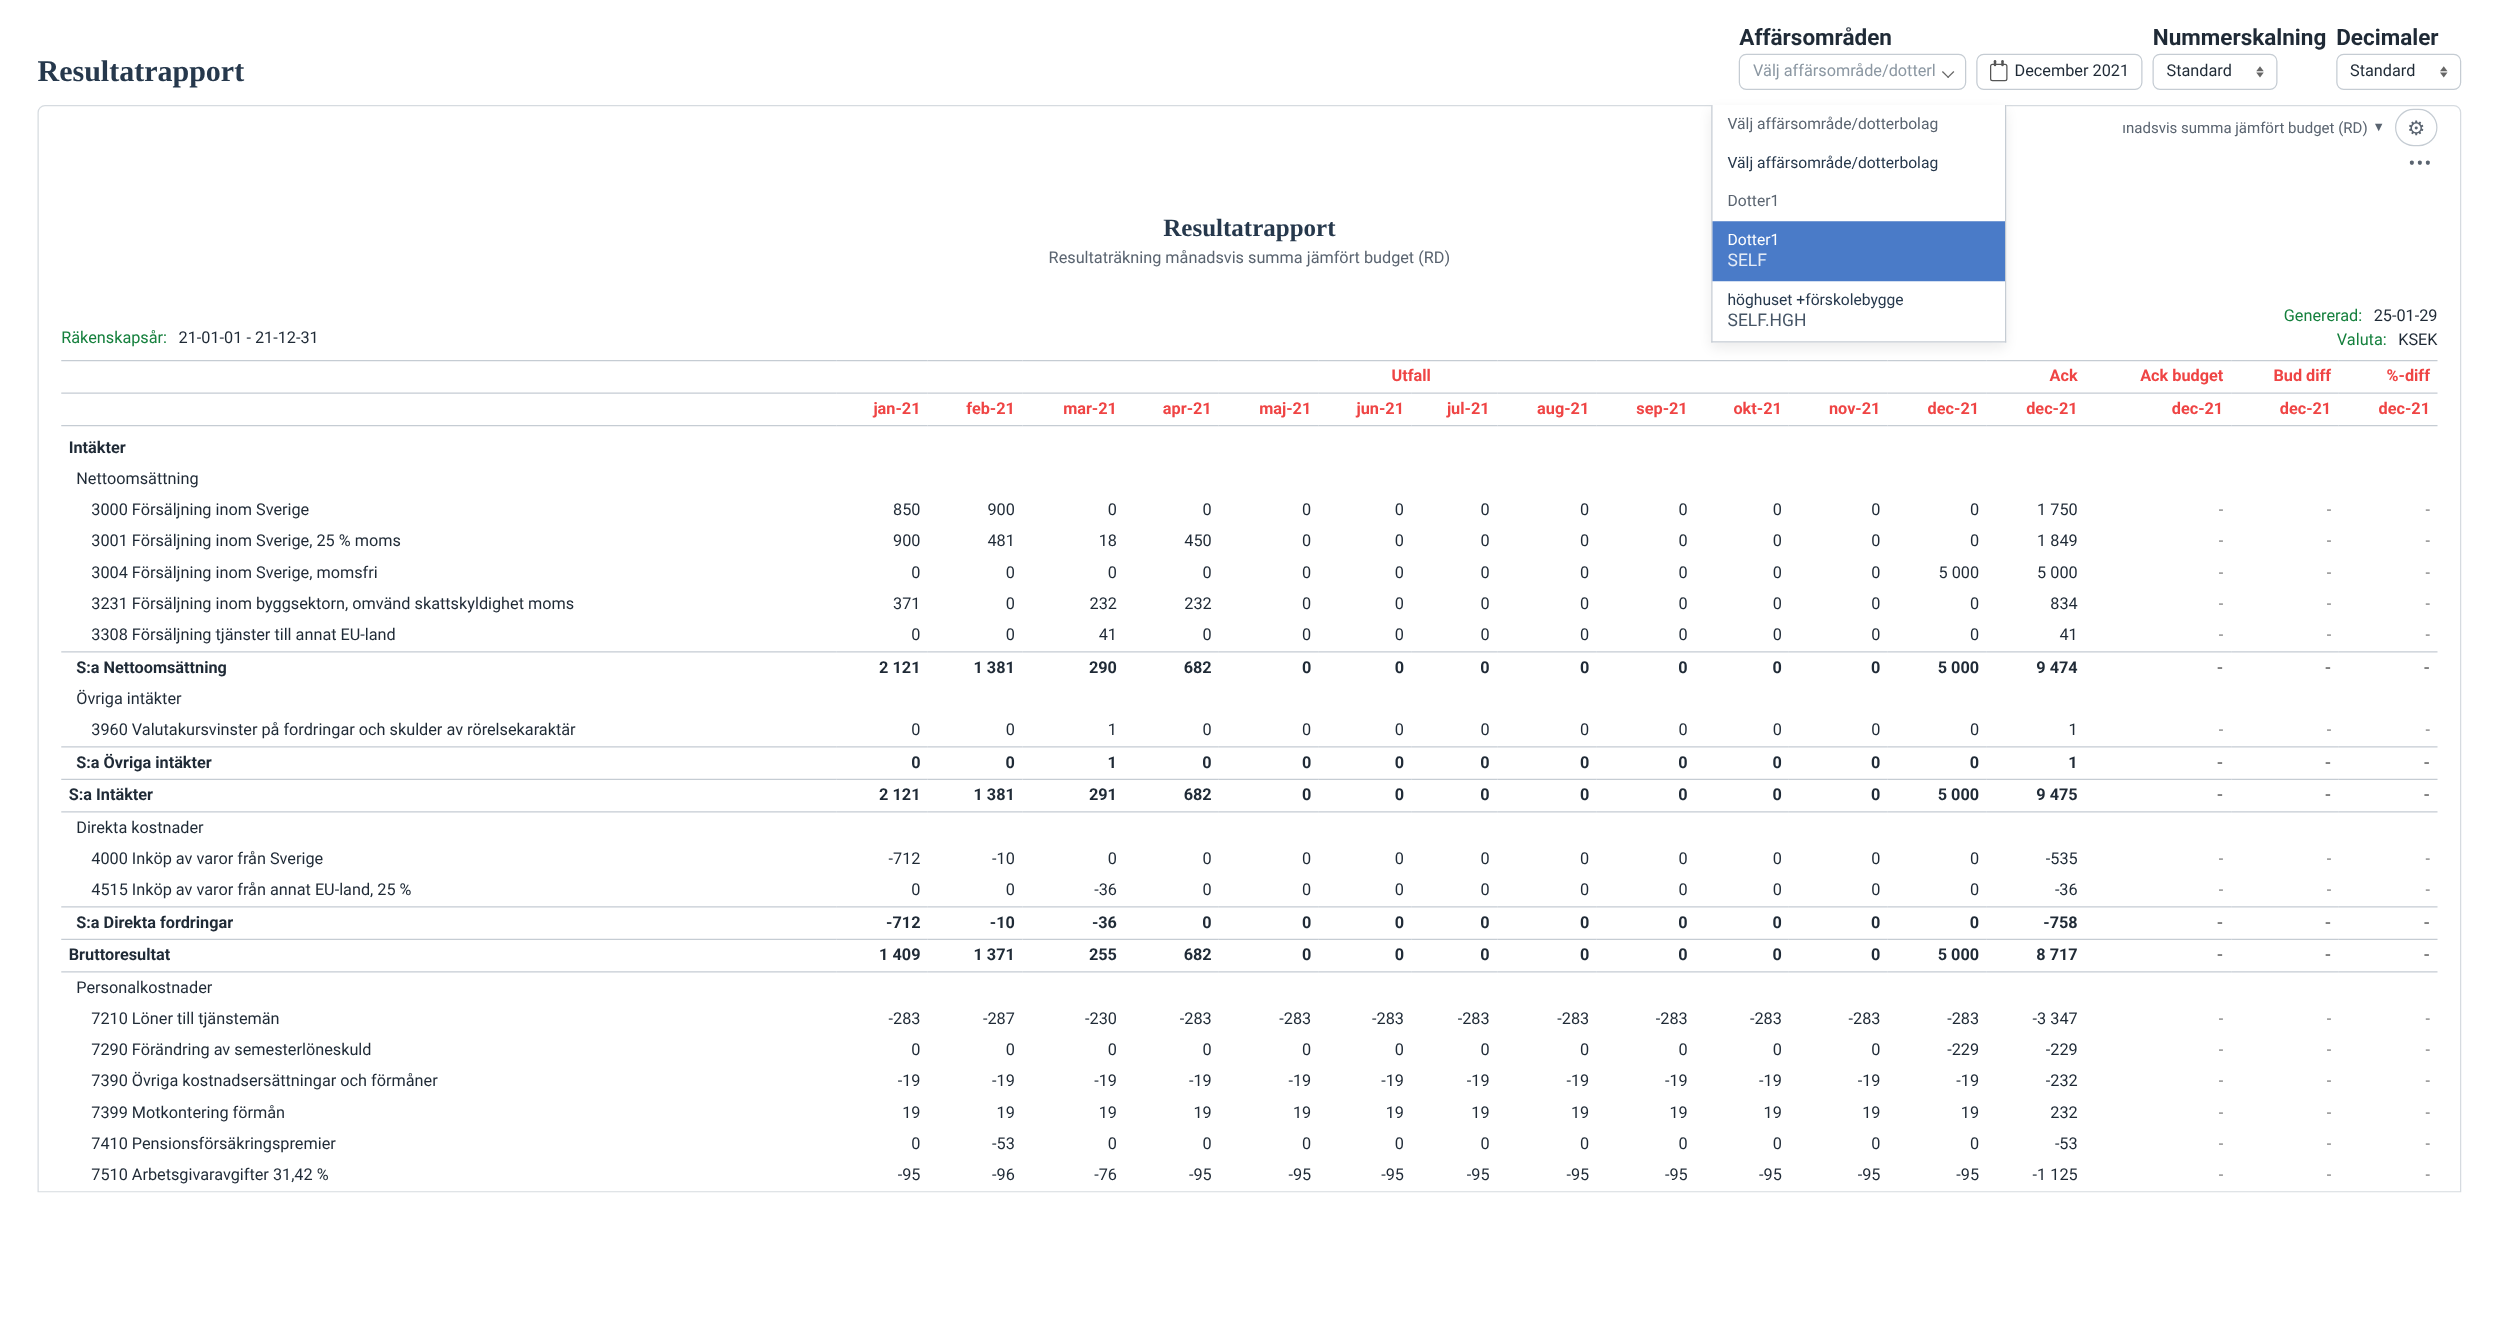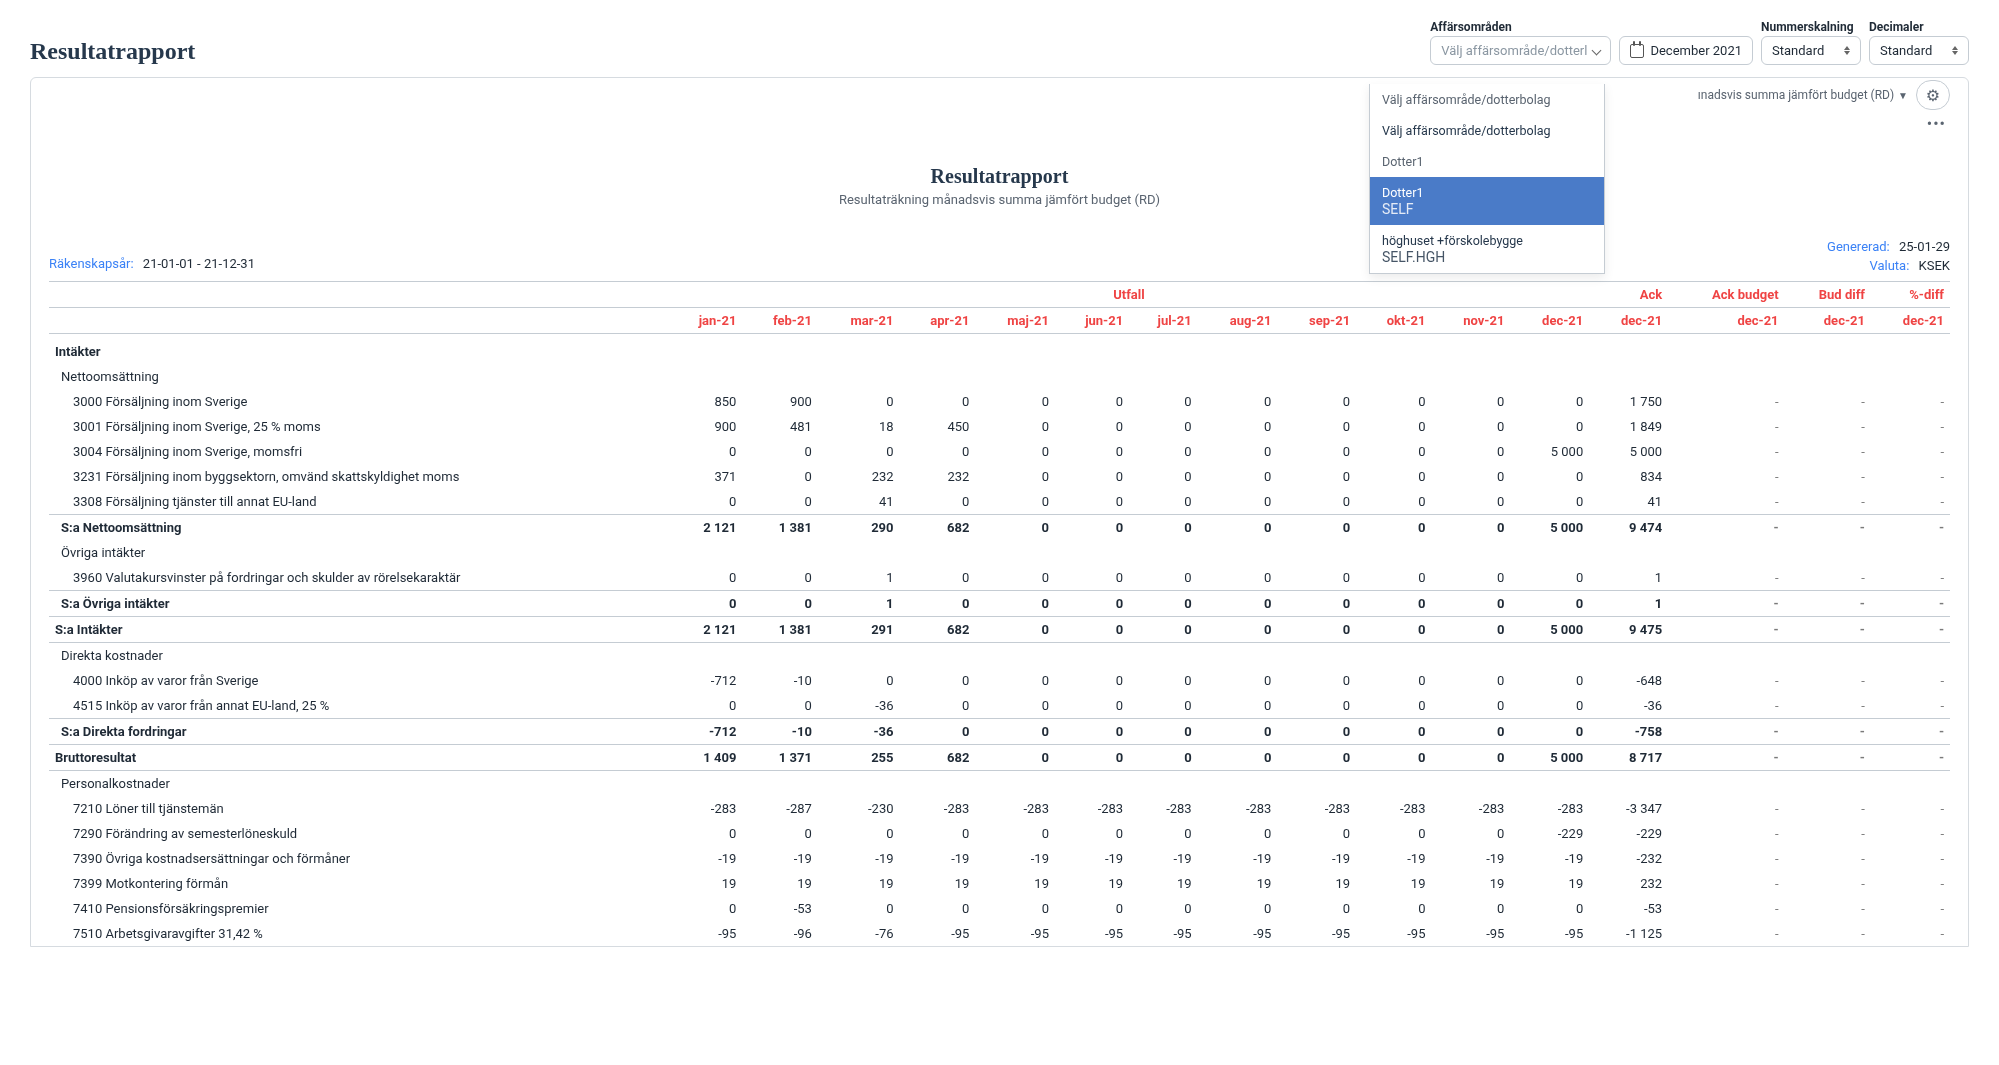--- a/index.html
+++ b/index.html
@@ -13,21 +13,21 @@
   .page { padding: 20px 30px 0 30px; }
   .top-row { display: flex; align-items: flex-end; gap: 8px; }
   .page-title {
     font-size: 24px;
     font-weight: 700;
     font-family: Georgia, "Times New Roman", serif;
     color: #26384c;
     flex: 1;
   }
   .top-controls-col { display: flex; flex-direction: column; align-items: flex-start; gap: 2px; }
-  .top-label { font-size: 12px; font-weight: 700; color: #1f2a36; }
+  .top-label { font-size: 18px; font-weight: 700; color: #1f2a36; }
   .selector {
     border: 1px solid #c5ccd3;
     border-radius: 6px;
     padding: 6px 10px;
     font-size: 13px;
     color: #8b97a2;
     min-width: 140px;
     display: flex;
     align-items: center;
     gap: 6px;
@@ -124,21 +124,21 @@
     font-size: 20px;
     font-weight: 700;
     color: #26384c;
   }
   .report-subtitle { font-size: 13px; color: #5a6470; margin-top: 4px; }
 
   .meta-rows { margin-top: 32px; }
   .meta-left-row { margin-bottom: 6px; }
   .meta-right { text-align: right; }
   .meta-right-row { margin-bottom: 4px; }
-  .mlabel { font-weight: 400; color: #3b82f6; }
+  .mlabel { font-weight: 400; color: #15803d; }
   .mval { margin-left: 6px; }
 
   table.report { width: 100%; border-collapse: collapse; margin-top: 4px; }
   table.report th, table.report td {
     padding: 5px 6px;
     font-size: 13px;
     white-space: nowrap;
   }
   table.report th { font-weight: 700; text-align: right; color: #ef4444; }
   table.report th.label-col, td.label-col { text-align: left; }
@@ -535,21 +535,21 @@
             <td class="num">0</td>
             <td class="num">0</td>
             <td class="num">0</td>
             <td class="num">0</td>
             <td class="num">0</td>
             <td class="num">0</td>
             <td class="num">0</td>
             <td class="num">0</td>
             <td class="num">0</td>
             <td class="num">0</td>
-            <td class="num">-648</td>
+            <td class="num">-535</td>
             <td class="dash">-</td>
             <td class="dash">-</td>
             <td class="dash">-</td>
           </tr>
           <tr class="acct">
             <td class="label-col">4515 Inköp av varor från annat EU-land, 25 %</td>
             <td class="num">0</td>
             <td class="num">0</td>
             <td class="num">-36</td>
             <td class="num">0</td>

